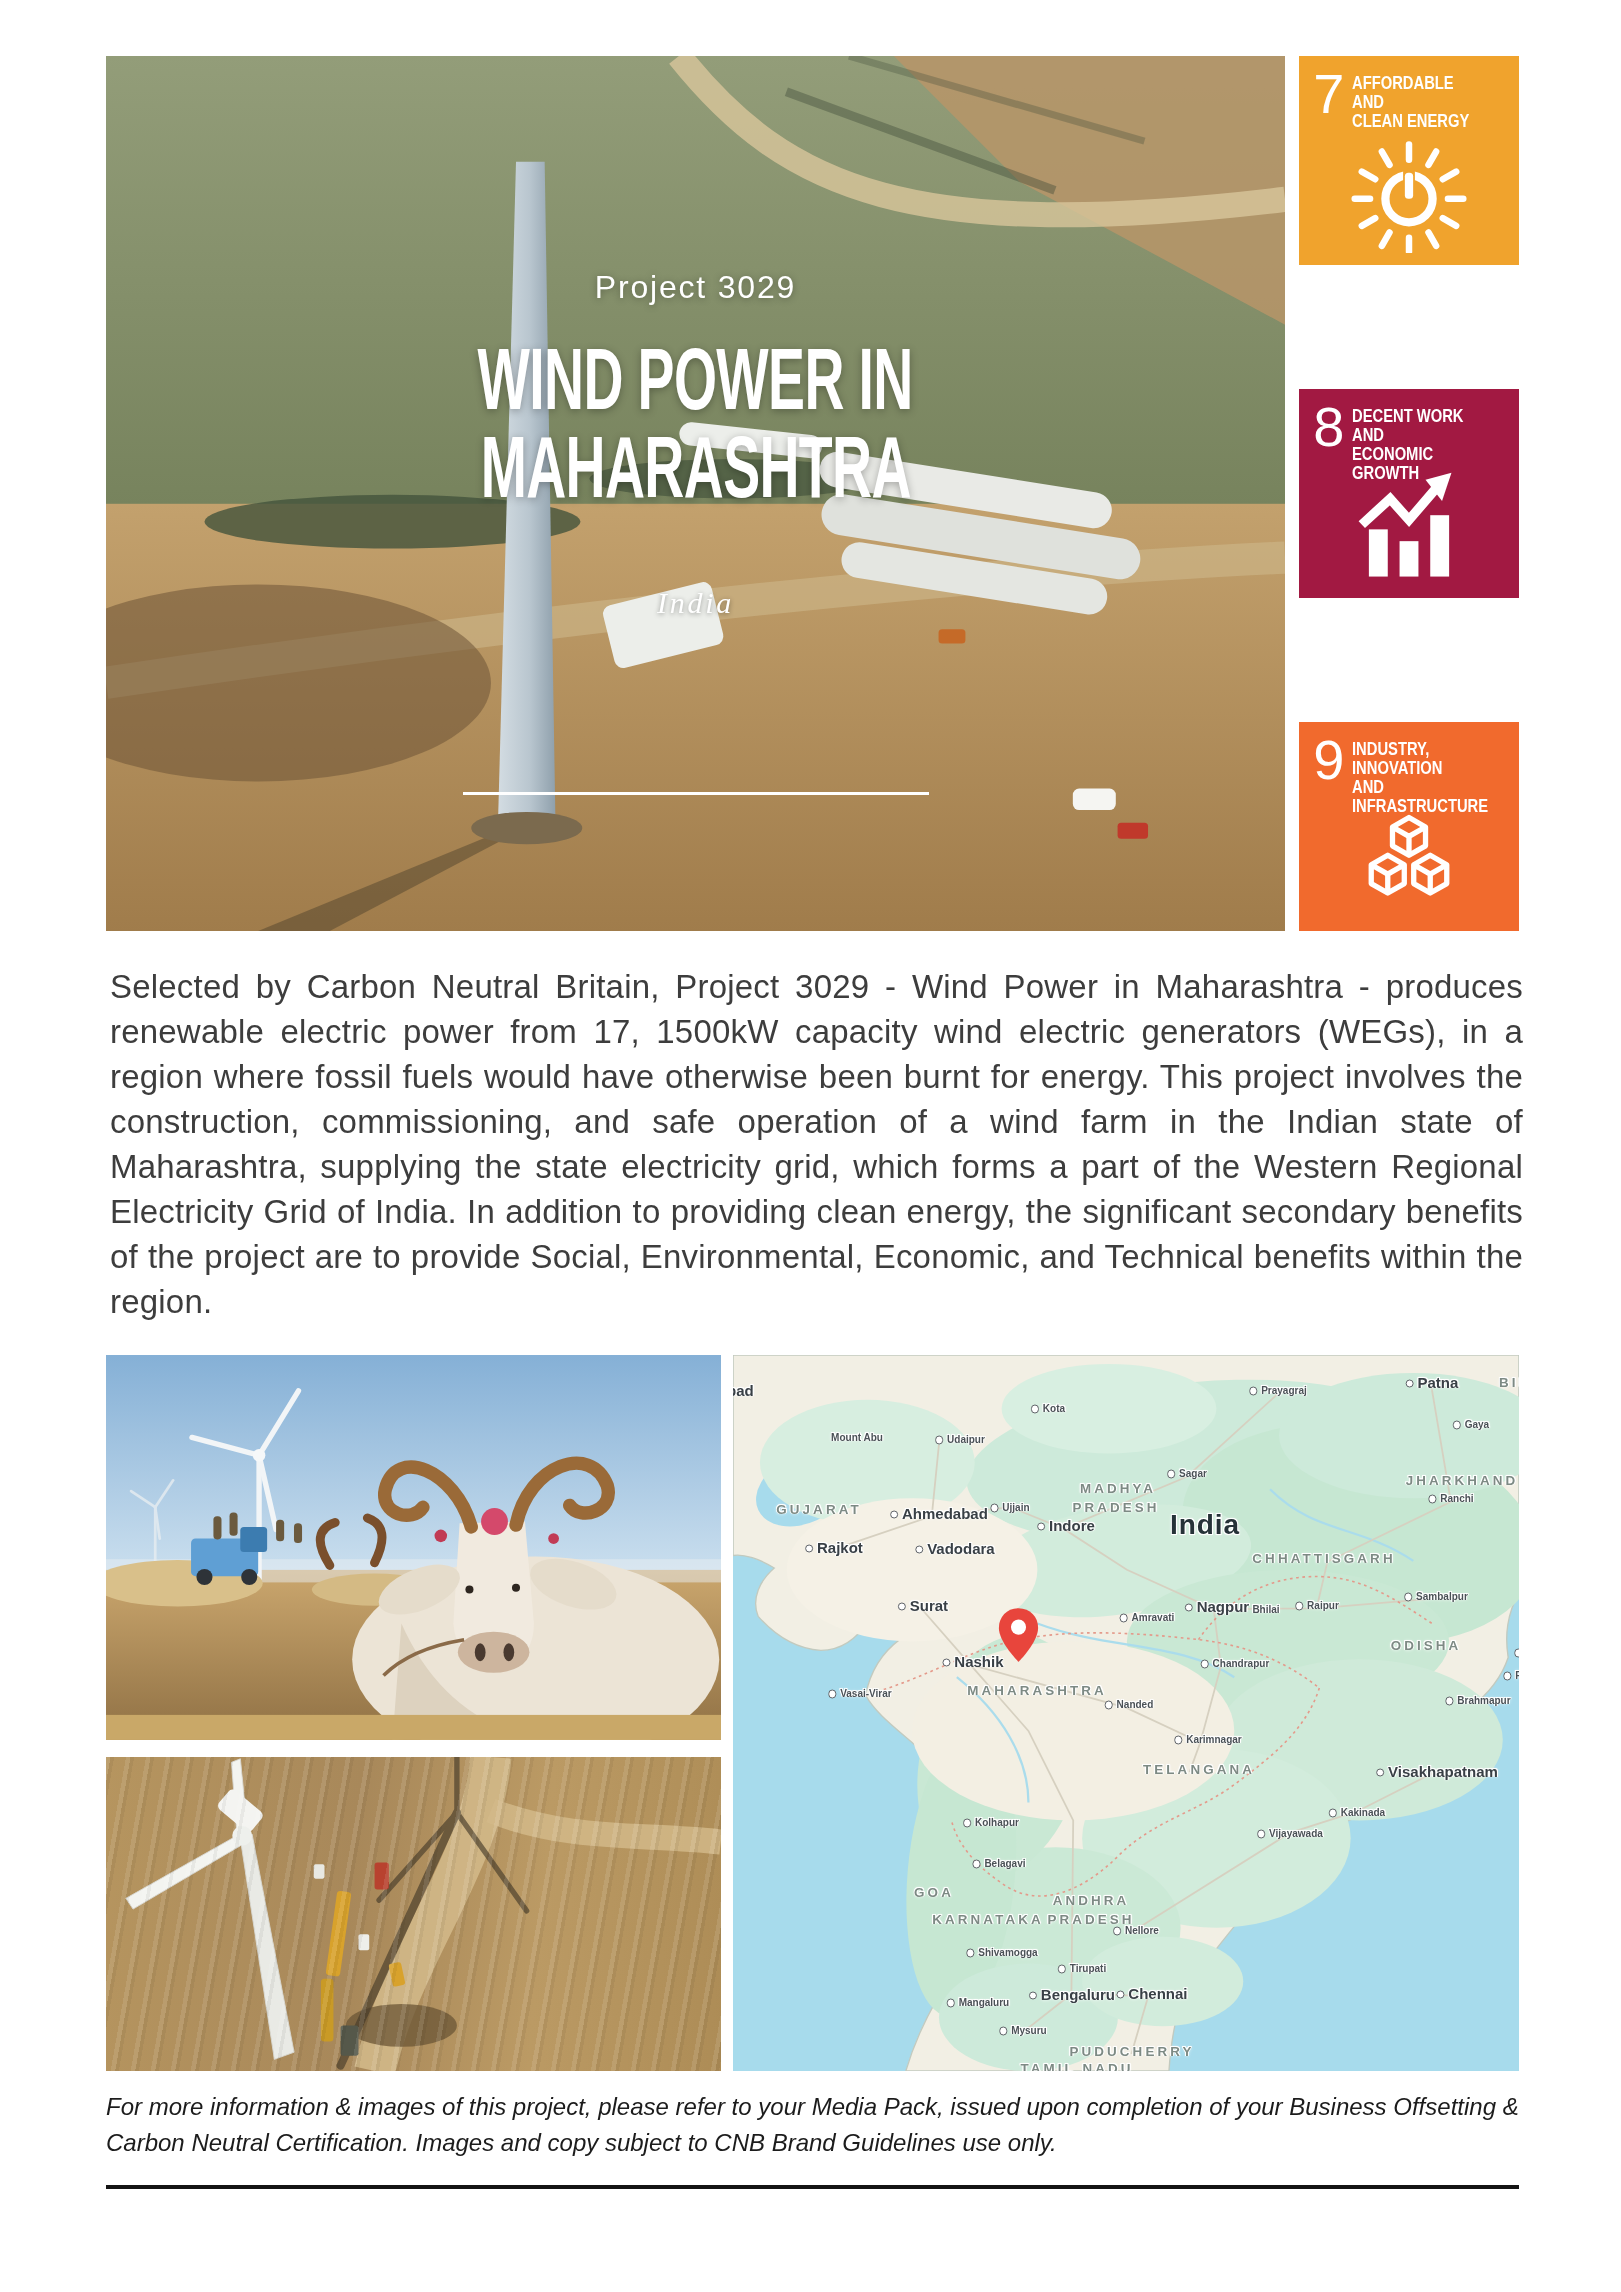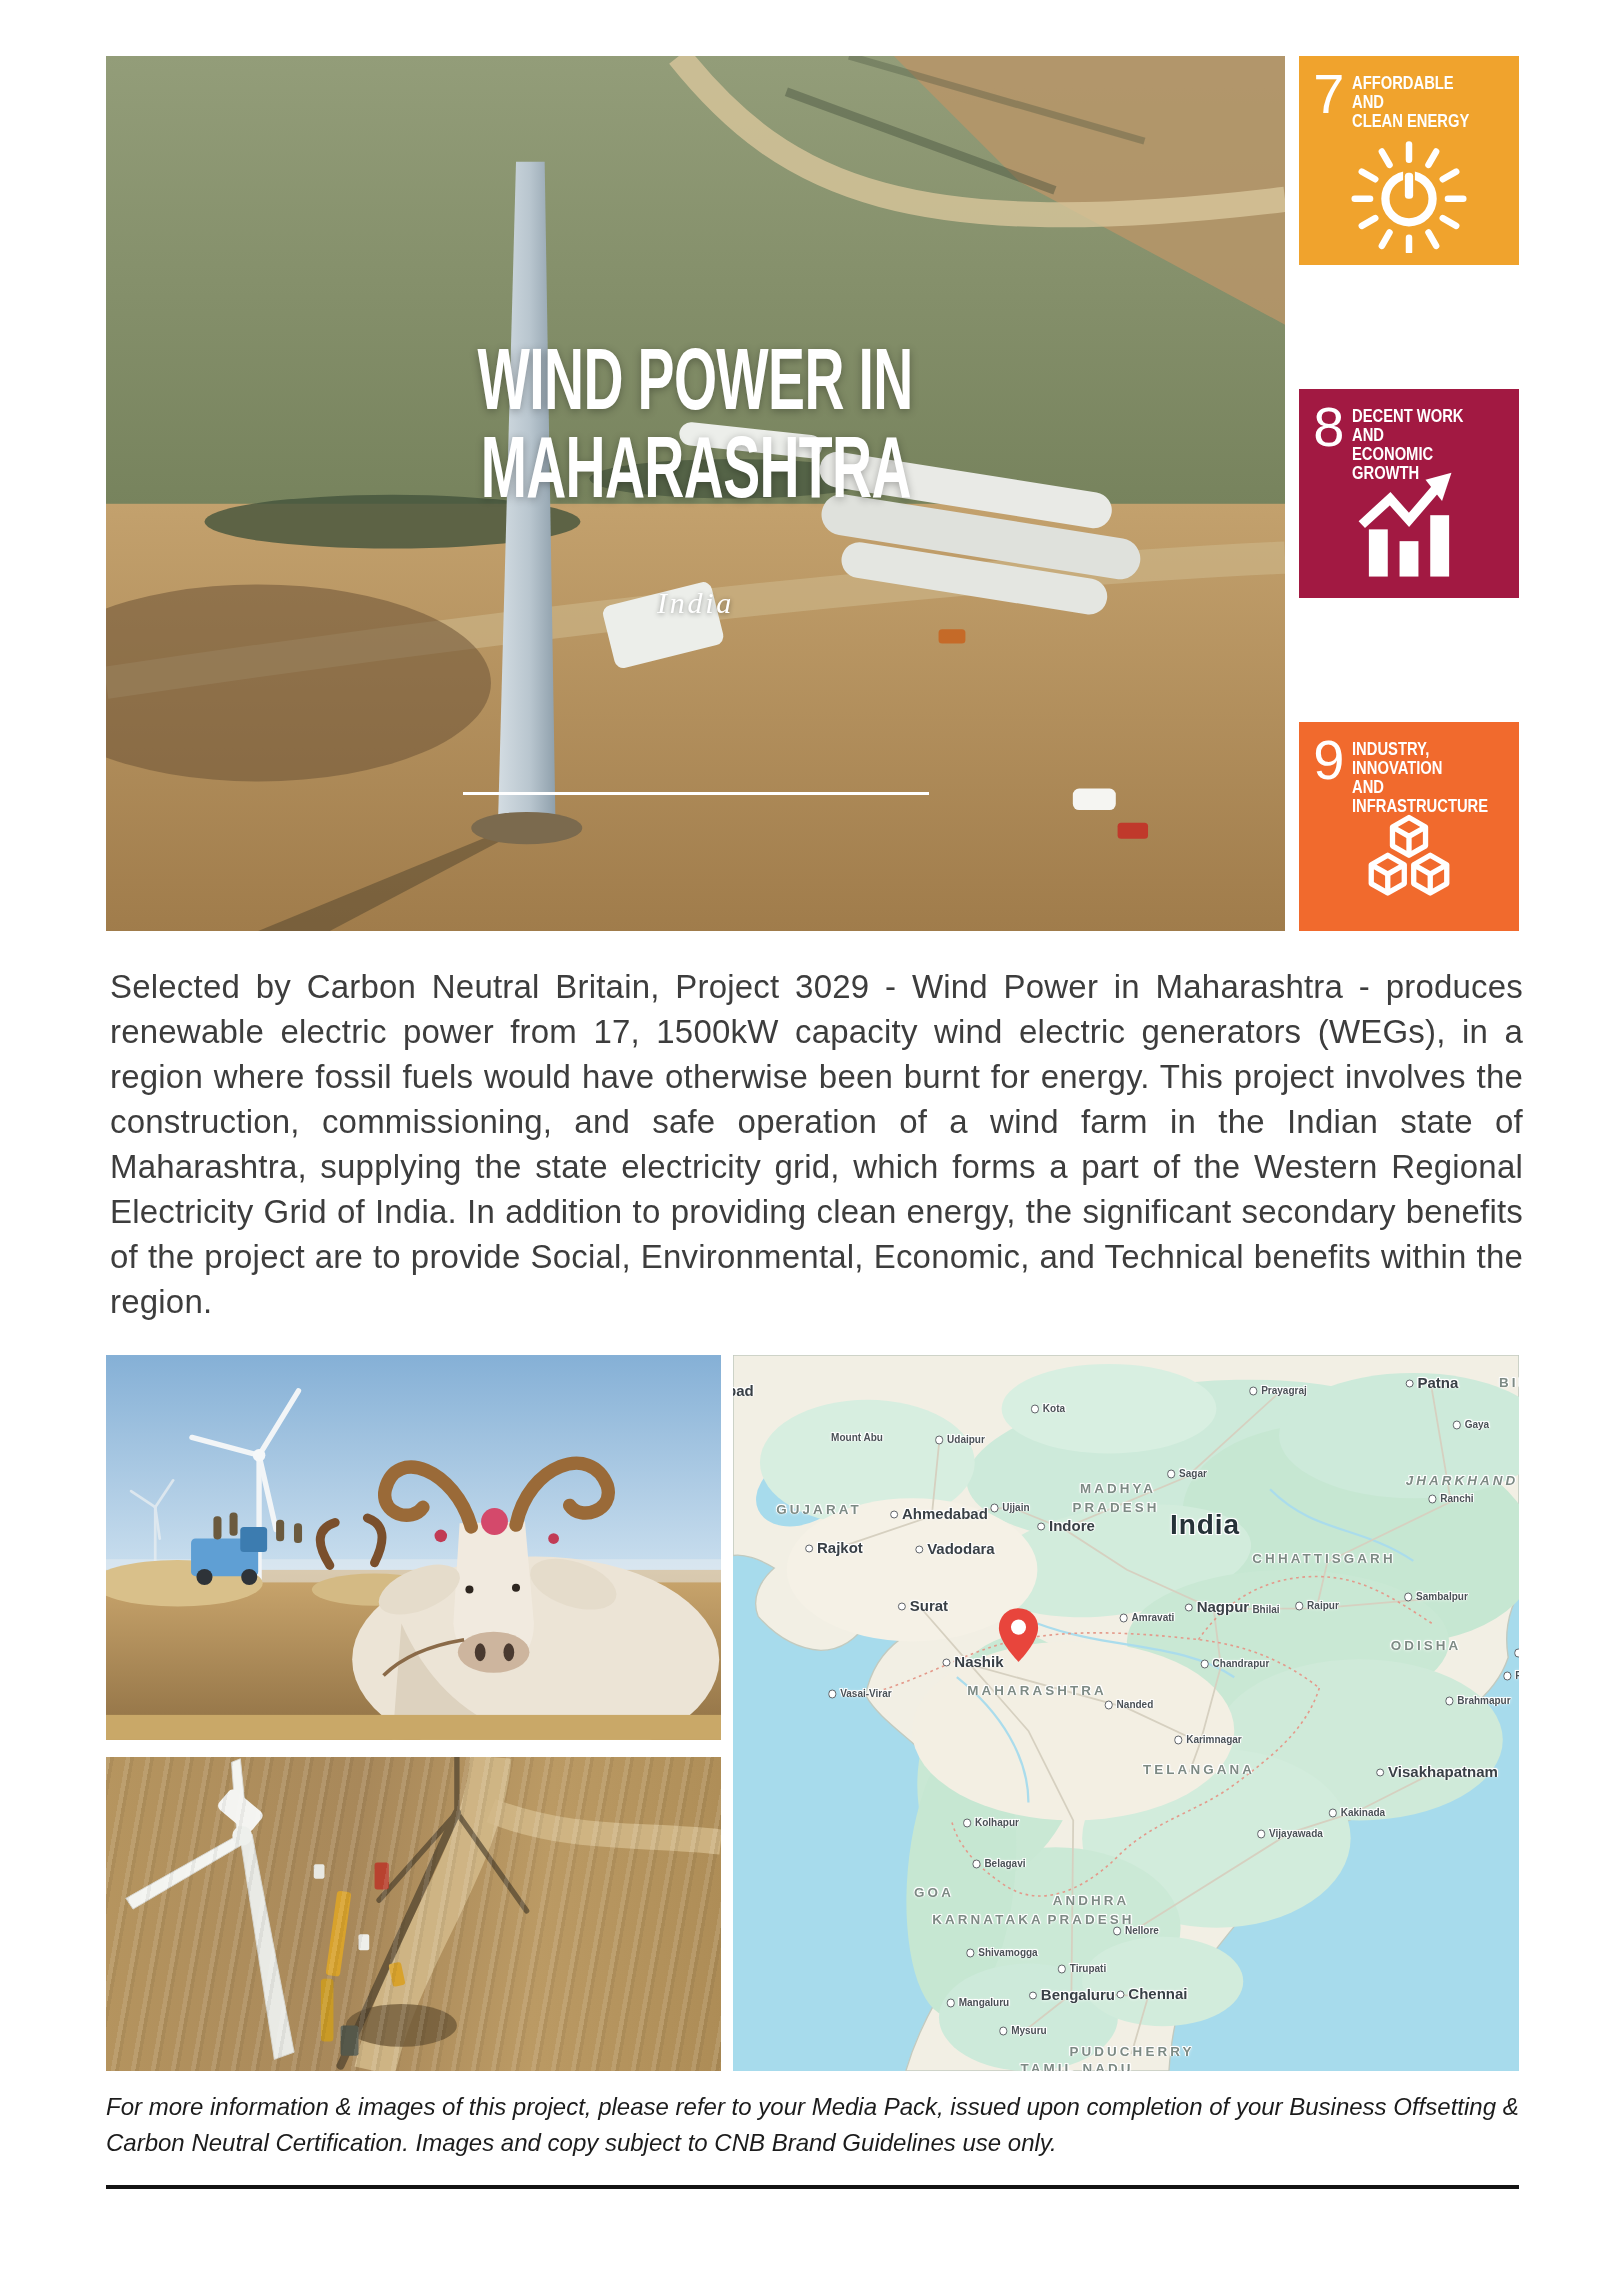--- a/index.html
+++ b/index.html
@@ -93,20 +93,21 @@
       <rect x="640" y="416" width="160" height="26" rx="13" fill="#eceeea" transform="rotate(6 720 430)"></rect>
       <rect x="560" y="600" width="125" height="72" rx="10" fill="#eceeea" transform="rotate(-14 620 636)"></rect>
       <polygon points="455,860 472,860 250,977 170,977" fill="#4a3e2b" opacity=".45"></polygon>
       <polygon points="458,118 490,118 502,852 438,852" fill="url(#gTower)"></polygon>
       <ellipse cx="470" cy="862" rx="62" ry="18" fill="#7b6a4e"></ellipse>
       <rect x="1080" y="818" width="48" height="24" rx="7" fill="#f5f5f2"></rect>
       <rect x="1130" y="856" width="34" height="18" rx="4" fill="#c0392b"></rect>
       <rect x="930" y="640" width="30" height="16" rx="4" fill="#c56a28"></rect>
     </svg>
     <div class="hero-overlay">
+      <div class="hero-project">Project 3029</div>
       <div class="hero-title t1"><span>WIND POWER IN</span></div>
       <div class="hero-title t2"><span>MAHARASHTRA</span></div>
       <div class="hero-country">India</div>
       <div class="hero-divider"></div>
     </div>
   </div>
 
   <div class="sdg-col" id="sdg-col">
       <div class="sdg-badge" style="background: rgb(240, 163, 45);">
         <div class="sdg-head">
@@ -323,21 +324,21 @@
         <path d="M520,318 C560,260 620,240 680,250 C720,258 750,280 781,300"></path>
       </g>
     </svg>
     <div id="map-labels">
         <div class="map-label country" style="left: 472px; top: 170px;">India</div>
         <div class="map-label state" style="left: 86px; top: 154px;">GUJARAT</div>
         <div class="map-label state" style="left: 385px; top: 133px;">MADHYA</div>
         <div class="map-label state" style="left: 383px; top: 152px;">PRADESH</div>
         <div class="map-label state" style="left: 304px; top: 335px;">MAHARASHTRA</div>
         <div class="map-label state" style="left: 591px; top: 203px;">CHHATTISGARH</div>
-        <div class="map-label state" style="left: 729px; top: 125px; font-style: italic;">JHARKHAND</div>
+        <div class="map-label state" style="left: 729px; top: 125px;">JHARKHAND</div>
         <div class="map-label state" style="left: 466px; top: 414px;">TELANGANA</div>
         <div class="map-label state" style="left: 693px; top: 290px;">ODISHA</div>
         <div class="map-label state" style="left: 201px; top: 537px;">GOA</div>
         <div class="map-label state" style="left: 255px; top: 564px;">KARNATAKA</div>
         <div class="map-label state" style="left: 358px; top: 545px;">ANDHRA</div>
         <div class="map-label state" style="left: 358px; top: 564px;">PRADESH</div>
         <div class="map-label state" style="left: 399px; top: 696px;">PUDUCHERRY</div>
         <div class="map-label state" style="left: 344px; top: 713px;">TAMIL NADU</div>
         <div class="map-label state" style="left: 795px; top: 27px;">BIHAR</div>
         <div class="map-label city" style="left: -18px; top: 35px;">Hyderabad</div>

